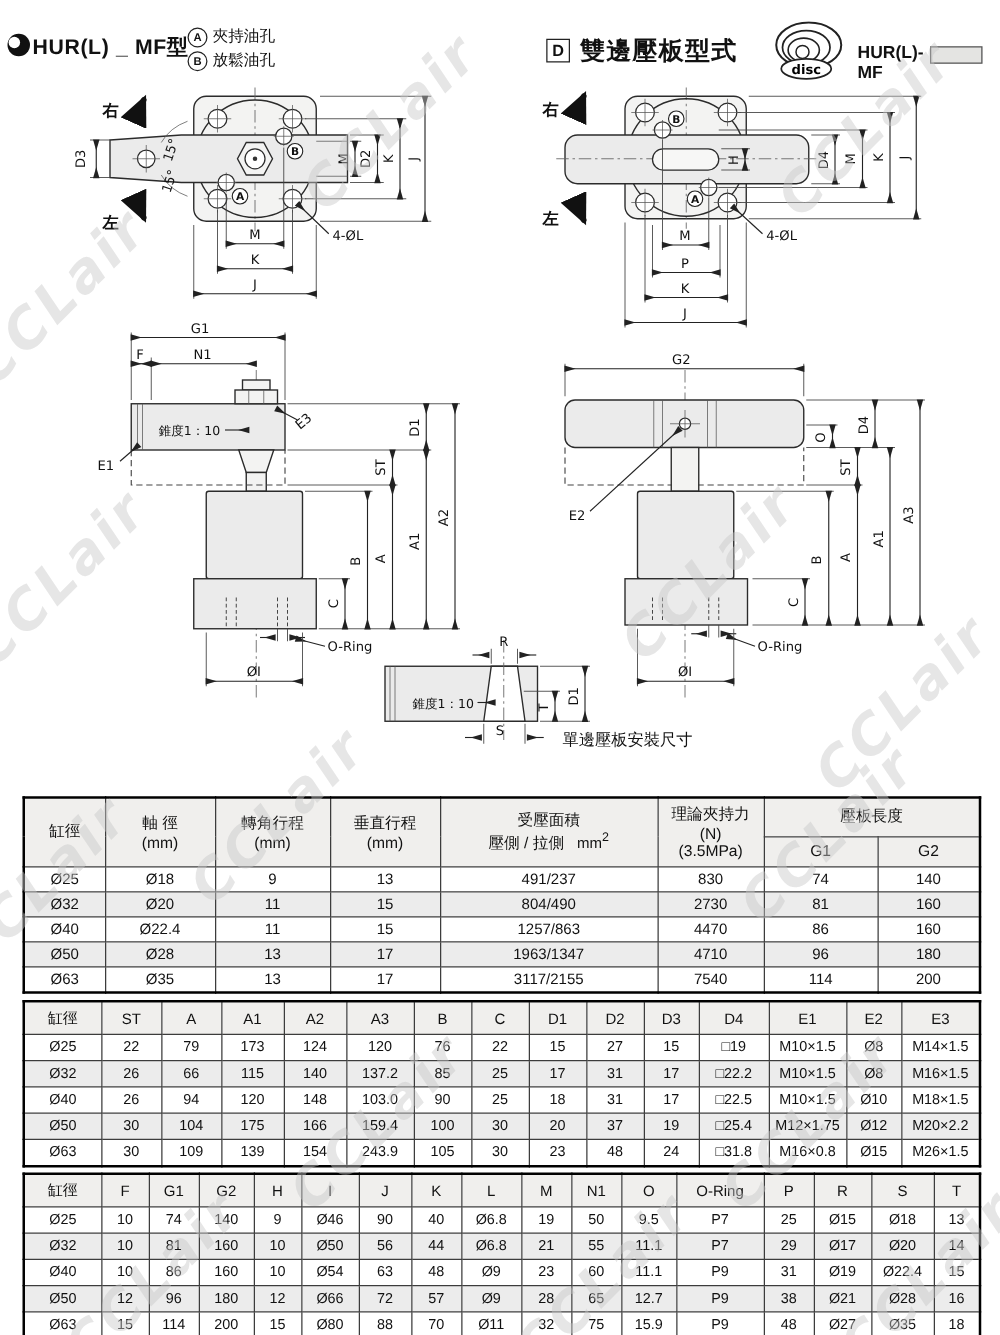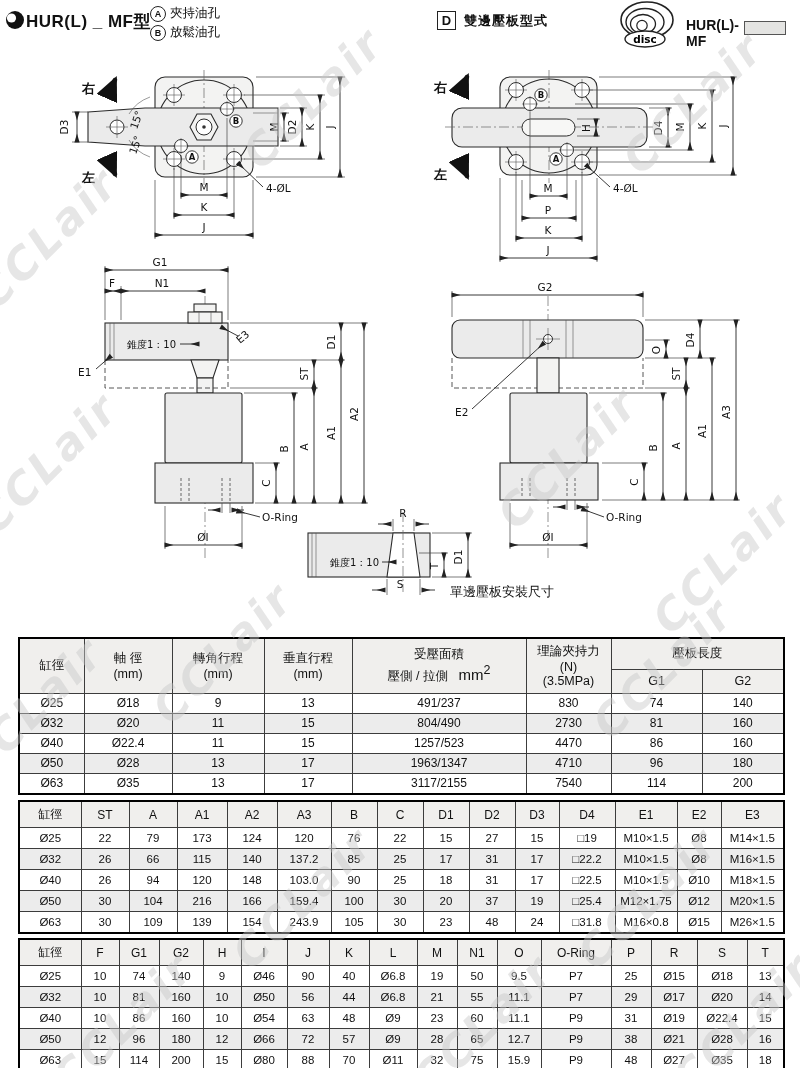--- a/index.html
+++ b/index.html
@@ -1,29 +1,29 @@
 <!DOCTYPE html>
 <html style="--wm: #c8c8c8; --part: #ebebeb; --hbg: #f0efed; --alt: #ececec;"><head>
 <meta charset="utf-8">
 <style>
   html,body{margin:0;padding:0}
   body{width:800px;height:1068px;position:relative;background:#fff;
        font-family:"Liberation Sans","DejaVu Sans",sans-serif;overflow:hidden;color:#111}
   .abs{position:absolute}
   
-  .hdr{position:absolute;left:0;top:0;width:648px;height:48px;z-index:2}
+  .hdr{position:absolute;left:0;top:16px;width:648px;height:48px;z-index:2}
   .title{position:absolute;left:26px;top:10px;font-size:17px;font-weight:bold;letter-spacing:.5px}
   .legend{position:absolute;left:150px;top:4px;font-size:12.5px}
   .legend .lrow{display:flex;align-items:center;height:19px}
   .circ{display:inline-block;width:14px;height:14px;border:1.2px solid #222;border-radius:50%;
         font-size:9px;line-height:14px;text-align:center;margin-right:4px;font-weight:bold}
   .variant{position:absolute;left:437px;top:11px;display:flex;align-items:center}
   .dbox{display:inline-block;width:17px;height:17px;border:1.6px solid #222;font-size:13px;font-weight:bold;
         text-align:center;line-height:17px;margin-right:8px}
-  .vlabel{font-size:13px;font-weight:bold;letter-spacing:1px}
+  .vlabel{font-size:20px;font-weight:bold;letter-spacing:1px}
   .model{position:absolute;left:686px;top:17px;font-size:14px;font-weight:bold}
   .modelbox{position:absolute;left:744px;top:21px;width:40px;height:12px;background:#e4e4e2;border:1px solid #555}
   
   svg.drawings{position:absolute;left:0;top:0;z-index:1}
   .part{fill:var(--part,#ebebeb);stroke:#2b2b2b;stroke-width:1.1}
   .part2{fill:#f3f3f2;stroke:#2b2b2b;stroke-width:1.1}
   .hole{fill:#fff;stroke:#2b2b2b;stroke-width:1}
   .thin{stroke:#555;stroke-width:.6}
   .ext{stroke:#444;stroke-width:.7}
   .cl{stroke:#666;stroke-width:.7;stroke-dasharray:10 3 2 3;fill:none}
@@ -43,21 +43,21 @@
   th,td{border:1px solid #3c3c3c;text-align:center;vertical-align:middle;padding:0;overflow:hidden}
   thead th{background:var(--hbg,#f0efed);font-weight:normal;font-size:12.5px}
   tbody td{font-size:11.5px;height:19px}
   tbody tr:nth-child(even) td{background:var(--alt,#ececec)}
   #t1{left:18px;top:637px;width:765px}
   #t2{left:18px;top:800px;width:765px}
   #t3{left:18px;top:938px;width:765px}
   #t1 tbody td{height:19px;font-size:12px}
   #t2 tbody td,#t3 tbody td{height:20px}
   #t2 thead th,#t3 thead th{height:25px;font-size:12px}
-  .unit{font-size:15px}
+  .unit{font-size:12px}
   
   .wm{position:absolute;z-index:5;font:bold italic 44px "DejaVu Sans",sans-serif;
       color:var(--wm,#ccc);opacity:.45;transform:rotate(-45deg);transform-origin:left center;
       letter-spacing:3px;pointer-events:none;white-space:nowrap}
 </style>
 </head>
 <body>
 
 <div class="hdr">
   <svg class="abs" style="left:5px;top:10px" width="20" height="20">
@@ -466,21 +466,21 @@
         <td>804/490</td>
         <td>2730</td>
         <td>81</td>
         <td>160</td>
       </tr>
       <tr>
         <td>Ø40</td>
         <td>Ø22.4</td>
         <td>11</td>
         <td>15</td>
-        <td>1257/523</td>
+        <td>1257/863</td>
         <td>4470</td>
         <td>86</td>
         <td>160</td>
       </tr>
       <tr>
         <td>Ø50</td>
         <td>Ø28</td>
         <td>13</td>
         <td>17</td>
         <td>1963/1347</td>
@@ -587,32 +587,32 @@
         <td>17</td>
         <td>□22.5</td>
         <td>M10×1.5</td>
         <td>Ø10</td>
         <td>M18×1.5</td>
       </tr>
       <tr>
         <td>Ø50</td>
         <td>30</td>
         <td>104</td>
-        <td>216</td>
+        <td>175</td>
         <td>166</td>
         <td>159.4</td>
         <td>100</td>
         <td>30</td>
         <td>20</td>
         <td>37</td>
         <td>19</td>
         <td>□25.4</td>
         <td>M12×1.75</td>
         <td>Ø12</td>
-        <td>M20×1.5</td>
+        <td>M20×2.2</td>
       </tr>
       <tr>
         <td>Ø63</td>
         <td>30</td>
         <td>109</td>
         <td>139</td>
         <td>154</td>
         <td>243.9</td>
         <td>105</td>
         <td>30</td>

